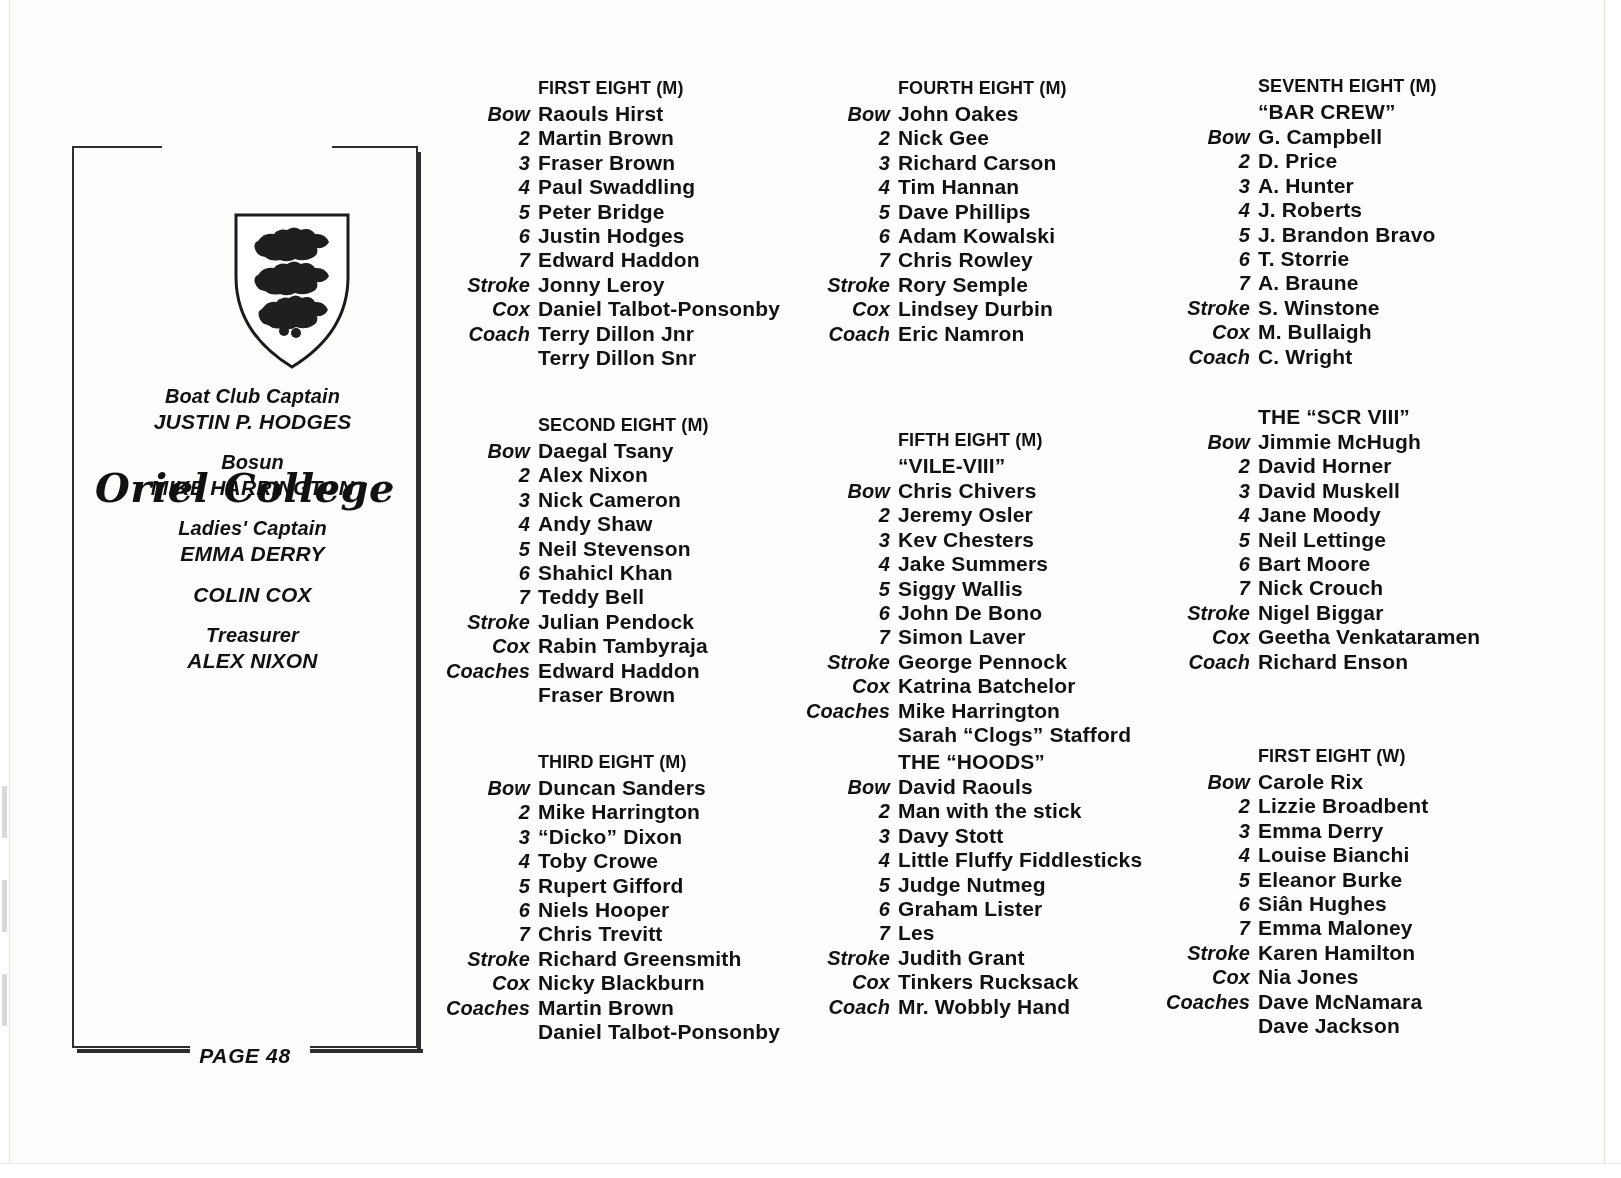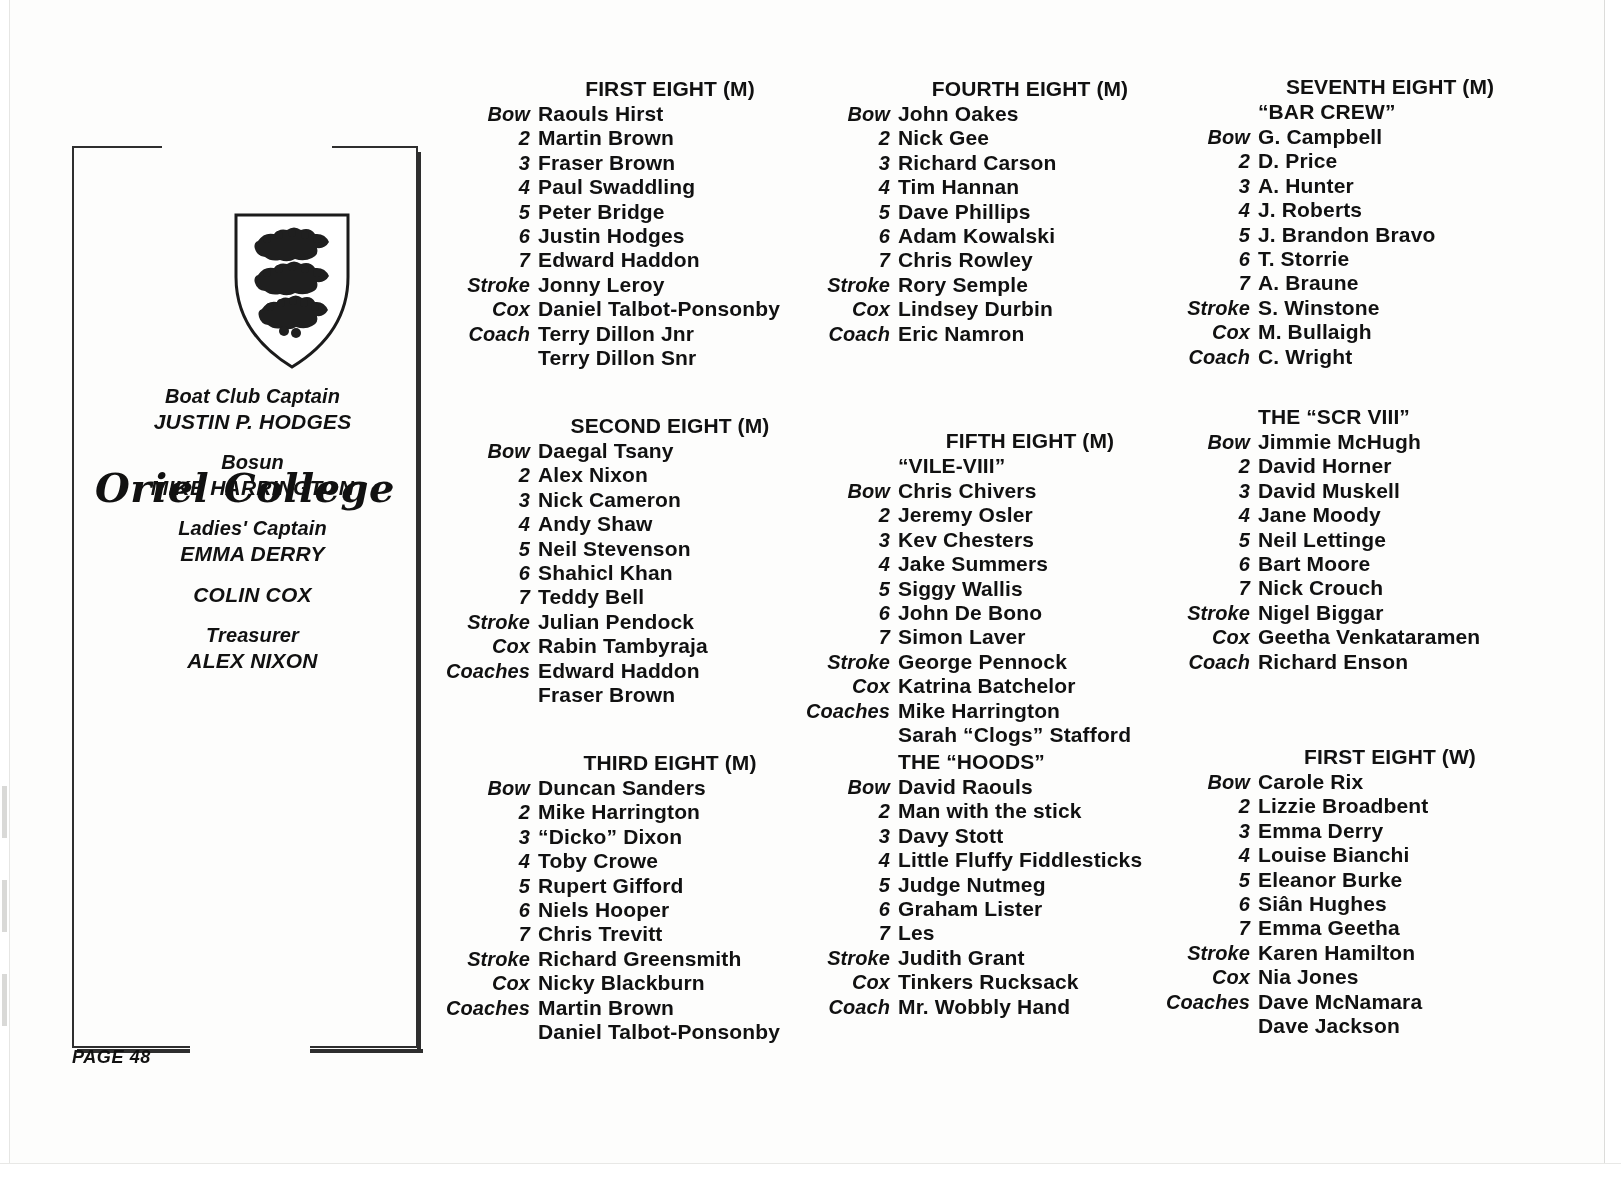--- a/index.html
+++ b/index.html
@@ -150,24 +150,24 @@
     line-height: 25px;
     letter-spacing: 0.2px;
     font-style: italic;
   }
 
   .page-label {
     position: absolute;
     left: 0;
     bottom: -20px;
     width: 100%;
-    text-align: left;
+    text-align: center;
     font-style: italic;
     font-weight: 700;
-    font-size: 18px;
+    font-size: 21px;
     letter-spacing: 0.6px;
   }
 
   
   .crews {
     position: absolute;
     left: 440px;
     top: 76px;
     width: 1150px;
     height: 1010px;
@@ -182,26 +182,25 @@
   .crew-col.c2 { left: 360px; }
   .crew-col.c3 { left: 720px; }
 
   .crew-block {
     position: absolute;
     width: 100%;
   }
 
   .crew-title {
     font-weight: 700;
-    font-size: 21px;
+    font-size: 18px;
     line-height: 25px;
     letter-spacing: 0.1px;
     padding-left: 98px;
     white-space: nowrap;
-    text-align: center;
   }
   .crew-subtitle {
     font-weight: 700;
     font-size: 21px;
     line-height: 25px;
     letter-spacing: 0.1px;
     padding-left: 98px;
     white-space: nowrap;
   }
   .crew-rows {
@@ -719,21 +718,21 @@
             <div class="crew-row">
               <div class="seat">5</div>
               <div class="rower">Eleanor Burke</div>
             </div>
             <div class="crew-row">
               <div class="seat">6</div>
               <div class="rower">Siân Hughes</div>
             </div>
             <div class="crew-row">
               <div class="seat">7</div>
-              <div class="rower">Emma Geetha</div>
+              <div class="rower">Emma Maloney</div>
             </div>
             <div class="crew-row">
               <div class="seat">Stroke</div>
               <div class="rower">Karen Hamilton</div>
             </div>
             <div class="crew-row">
               <div class="seat">Cox</div>
               <div class="rower">Nia Jones</div>
             </div>
             <div class="crew-row">

